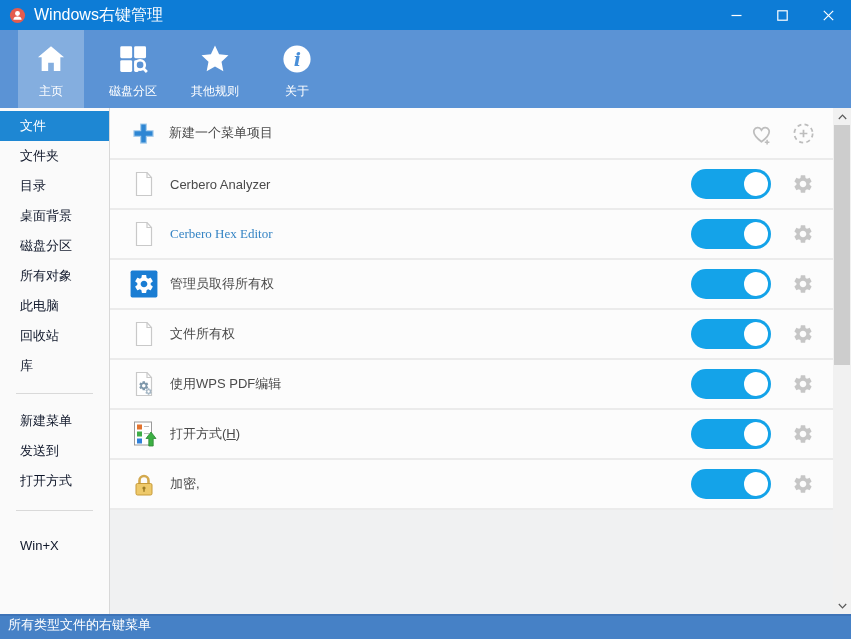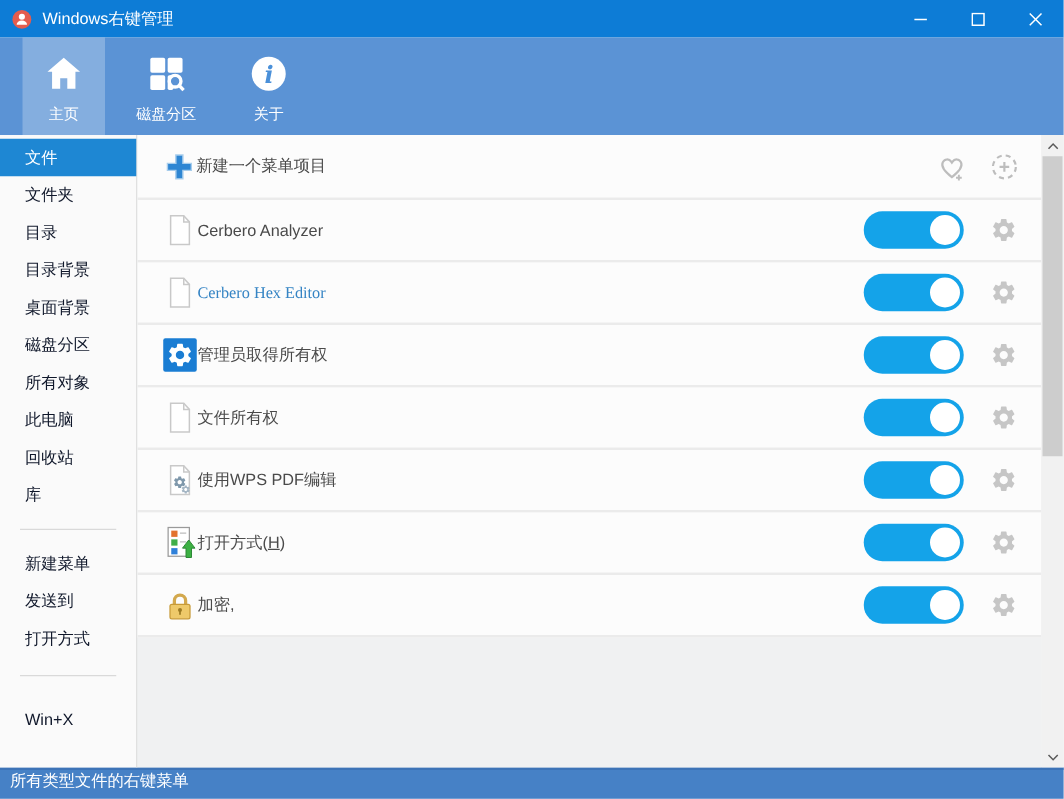--- a/index.html
+++ b/index.html
@@ -1,21 +1,21 @@
 <!DOCTYPE html>
 <html><head>
 <meta charset="utf-8">
 <style>
   html,body{margin:0;padding:0}
   body{width:851px;height:639px;overflow:hidden;font-family:"Liberation Sans","DejaVu Sans",sans-serif;
        -webkit-font-smoothing:antialiased;background:#f5f6f7;position:relative}
   
   .titlebar{height:30px;background:#0d7cd6;display:flex;align-items:center;color:#fff}
   .app-icon{width:17px;height:17px;margin:0 8px 0 9px;flex:none}
-  .title{font-size:13px}
+  .title{font-size:16px}
   .win-controls{margin-left:auto;display:flex;height:100%}
   .win-btn{width:46px;height:30px;display:flex;align-items:center;justify-content:center;cursor:default}
   
   .toolbar{height:78px;background:#5b93d5;display:flex;padding-left:18px}
   .tool-item{width:66px;margin-right:16px;display:flex;flex-direction:column;align-items:center;
              justify-content:flex-end;padding-bottom:8px;gap:7px;color:#fff;font-size:12px;white-space:nowrap}
   .tool-item.on{background:rgba(255,255,255,.25)}
   .tool-icon{width:34px;height:34px}
   
   .main{display:flex;height:506px}
@@ -24,21 +24,21 @@
   .side-item{height:30px;line-height:30px;padding-left:20px;font-size:13px;color:#0f172a;cursor:default}
   .side-item.on{background:#1e87d3;color:#fff}
   .side-sep{border-top:1px solid #d9d9d9;margin:12px 16px}
   .side-sep.sep2{margin:14px 16px 20px}
   .content{flex:1;display:flex;flex-direction:column;background:#f0f1f2;min-width:0}
   .row{height:50px;flex:none;background:#fcfcfc;border-bottom:2px solid #ebebeb;display:flex;
        align-items:center;padding-left:20px;box-sizing:border-box}
   .row-new{height:52px}
   .row-icon{width:28px;height:28px;flex:none}
   .icon-plus{width:27px;height:27px}
-  .row-label{margin-left:0;font-size:13px;color:#4a4a4a;flex:1;white-space:nowrap;overflow:hidden}
+  .row-label{margin-left:12px;font-size:13px;color:#4a4a4a;flex:1;white-space:nowrap;overflow:hidden}
   .ukey{text-decoration:underline}
   .toggle{width:80px;height:30px;border-radius:15px;position:relative;flex:none;cursor:default}
   .toggle.on{background:#14a3e9}
   .toggle.off{background:#9e9e9e}
   .knob{position:absolute;top:3px;width:24px;height:24px;border-radius:50%;background:#fff}
   .toggle.on .knob{right:3px}
   .toggle.off .knob{left:3px}
   .gear-btn{width:22px;height:22px;margin:0 19px 0 21px;flex:none;cursor:default}
   .icon-btn{width:27px;height:27px;flex:none;cursor:default}
   .icon-btn.heart{margin-right:15px}
@@ -106,34 +106,39 @@
       <rect x="12.8" y="3" width="8.4" height="8.4" rx="1" fill="#fff"></rect>
       <rect x="3" y="12.8" width="8.4" height="8.4" rx="1" fill="#fff"></rect>
       <rect x="12.8" y="12.8" width="3.2" height="8.4" rx="1" fill="#fff"></rect>
       <circle cx="17" cy="16.2" r="3.3" fill="#5b93d5" stroke="#fff" stroke-width="1.9"></circle>
       <path d="M19.4 18.7 L21.8 21.2" stroke="#fff" stroke-width="1.9"></path>
     </svg>
     <span>磁盘分区</span>
   </div>
   <div class="tool-item">
     <svg class="tool-icon" viewBox="0 0 24 24">
+      <polygon points="12,2.5 14.9,8.6 21.5,9.4 16.6,14 17.9,20.6 12,17.3 6.1,20.6 7.4,14 2.5,9.4 9.1,8.6" fill="#fff"></polygon>
+    </svg>
+    <span>其他规则</span>
+  </div>
+  <div class="tool-item">
+    <svg class="tool-icon" viewBox="0 0 24 24">
       <circle cx="12" cy="12" r="9.6" fill="#fff"></circle>
       <text x="12.2" y="17" font-family="'DejaVu Serif',serif" font-style="italic" font-weight="bold" font-size="13.5" fill="#4a90d9" text-anchor="middle">i</text>
     </svg>
     <span>关于</span>
   </div>
 </div>
 
 <div class="main">
 
   <div class="sidebar">
     <div class="side-item on">文件</div>
     <div class="side-item">文件夹</div>
     <div class="side-item">目录</div>
-    <div class="side-item">目录背景</div>
     <div class="side-item">桌面背景</div>
     <div class="side-item">磁盘分区</div>
     <div class="side-item">所有对象</div>
     <div class="side-item">此电脑</div>
     <div class="side-item">回收站</div>
     <div class="side-item">库</div>
     <div class="side-sep"></div>
     <div class="side-item">新建菜单</div>
     <div class="side-item">发送到</div>
     <div class="side-item">打开方式</div>

